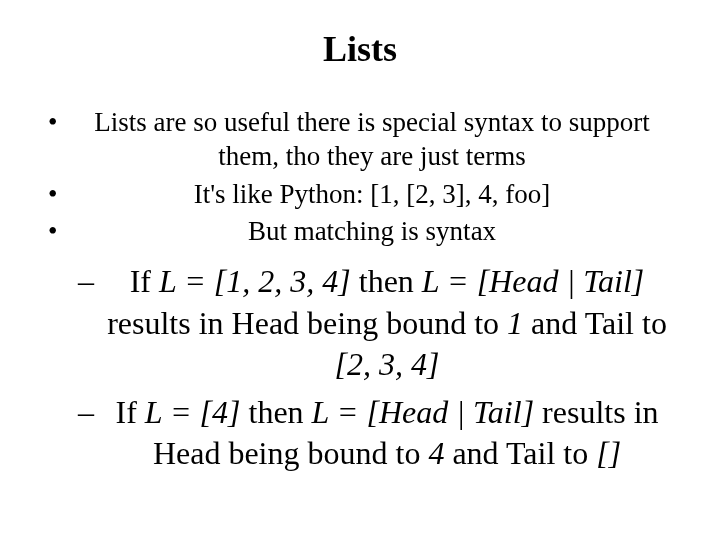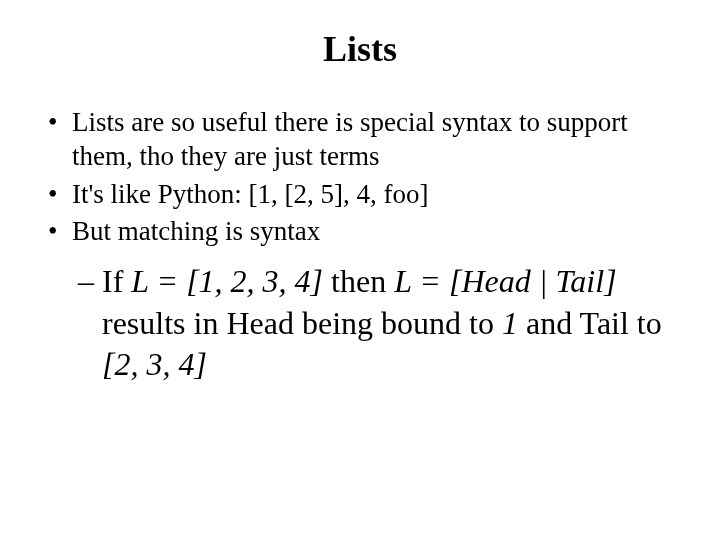--- a/index.html
+++ b/index.html
@@ -20,20 +20,21 @@
   .title {
     text-align: center;
     font-weight: bold;
     font-size: 36px;
     margin-top: 4px;
     margin-bottom: 36px;
   }
   .bullets {
     font-size: 27px;
     line-height: 1.25;
+    text-align: center;
   }
   .b1 {
     position: relative;
     padding-left: 24px;
     margin-bottom: 4px;
   }
   .b1::before {
     content: "•";
     position: absolute;
     left: 0;
@@ -60,23 +61,26 @@
 </style>
 </head>
 <body>
 
 <div class="slide">
 
   <div class="title">Lists</div>
 
   <div class="bullets">
     <div class="b1">Lists are so useful there is special syntax to support them, tho they are just terms</div>
-    <div class="b1">It's like Python: [1, [2, 5], 4, foo]</div>
+    <div class="b1">It's like Python: [1, [2, 3], 4, foo]</div>
     <div class="b1">But matching is syntax</div>
 
     <div class="sub">
       <div class="b2">
         <span>If </span><span class="i">L = [1, 2, 3, 4]</span><span> then </span><span class="i">L = [Head | Tail]</span><span> results in Head being bound to </span><span class="i">1</span><span> and Tail to </span><span class="i">[2, 3, 4]</span>
+      </div>
+      <div class="b2">
+        <span>If </span><span class="i">L = [4]</span><span> then </span><span class="i">L = [Head | Tail]</span><span> results in Head being bound to </span><span class="i">4</span><span> and Tail to </span><span class="i">[]</span>
       </div>
     </div>
   </div>
 
 </div>
 
 </body></html>

